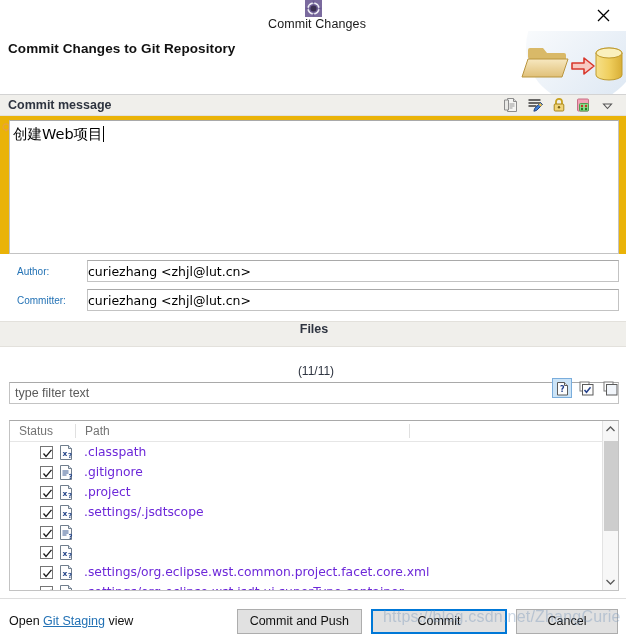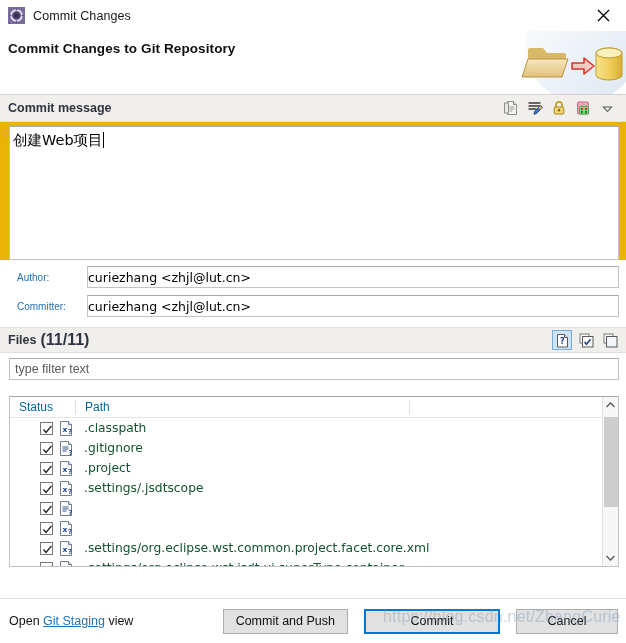--- a/index.html
+++ b/index.html
@@ -16,20 +16,21 @@
   }
 
   
   .titlebar {
     height: 31px;
     display: flex;
     align-items: center;
     padding: 0 0 0 8px;
     background: #ffffff;
     position: relative;
+    flex-direction: column;
   }
   .title-icon {
     width: 17px; height: 17px;
     margin-right: 8px;
     flex: 0 0 auto;
     display: block;
   }
   .title-text {
     font-size: 12.5px;
     color: #1a1a1a;
@@ -63,21 +64,21 @@
     letter-spacing: .1px;
   }
   .header-art {
     position: absolute;
     right: 0; top: -31px;
     width: 118px; height: 95px;
   }
 
   
   .section-bar {
-    height: 27px;
+    height: 21px;
     background: #f0efeb;
     border-bottom: 1px solid #e3e1dc;
     display: flex;
     align-items: center;
     padding: 0 6px 0 8px;
   }
   .section-bar .label {
     font-size: 12.5px;
     font-weight: bold;
     color: #2e3440;
@@ -164,51 +165,53 @@
   
   .files-bar {
     margin-top: 9px;
     height: 26px;
     background: #f0efeb;
     border-top: 1px solid #e3e1dc;
     border-bottom: 1px solid #e3e1dc;
     display: flex;
     align-items: center;
     padding: 0 6px 0 8px;
+    flex-direction: column;
   }
   .files-bar .ftitle {
     font-size: 12.5px;
     font-weight: bold;
     color: #2e3440;
   }
   .files-bar .fcount {
-    font-size: 16px;
-    font-weight: bold;
+    font-size: 12px;
+    font-weight: normal;
     color: #2e3440;
     margin-left: 4px;
+    margin-top: 28px;
   }
   .files-tools {
     margin-left: auto;
     display: flex;
     align-items: center;
     gap: 4px;
   }
   .files-tools .ftbtn {
     width: 20px; height: 20px;
     display: flex; align-items: center; justify-content: center;
     cursor: default;
     border: 1px solid transparent;
   }
   .files-tools .ftbtn.active {
     background: #cce4f7;
     border: 1px solid #7aaddc;
   }
   .files-tools .ftbtn svg { display:block; }
 
-  .filter-wrap { padding: 5px 7px 12px 9px; }
+  .filter-wrap { padding: 5px 7px 12px 9px; margin-top: 30px; }
   .filter-input {
     height: 22px;
     border: 1px solid #c3c3c3;
     border-top-color: #a9a9a9;
     background: #fff;
     display: flex;
     align-items: center;
     padding-left: 5px;
     font-size: 12.5px;
     color: #5a5a5a;
@@ -231,21 +234,21 @@
   }
   .thead {
     height: 21px;
     display: flex;
     border-bottom: 1px solid #e6e6e6;
     background: #fff;
     position: relative;
   }
   .th {
     font-size: 12px;
-    color: #0369a1;
+    color: #737373;
     display: flex;
     align-items: center;
     padding-left: 9px;
     position: relative;
   }
   .th.status { width: 66px; flex: 0 0 66px; }
   .th.path   { width: 334px; flex: 0 0 334px; }
   .th.rest   { flex: 1 1 auto; }
   .th::after {
     content: "";
@@ -273,21 +276,21 @@
   }
   .frow .chk svg { position: absolute; left: 1px; top: 1px; }
   .frow .ficon {
     width: 14px; height: 15px;
     flex: 0 0 14px;
     margin-right: 11px;
     display: block;
   }
   .frow .fpath {
     font-size: 12.3px;
-    color: #14532d;
+    color: #6d28d9;
     white-space: nowrap;
     font-family: "DejaVu Sans", sans-serif;
   }
 
   
   .vscroll {
     width: 16px;
     flex: 0 0 16px;
     background: #f7f7f7;
     border-left: 1px solid #e3e3e3;
@@ -331,21 +334,21 @@
     color: #111;
   }
   .open-view .lnk {
     color: #2372b5;
     text-decoration: underline;
   }
   .btns {
     margin-left: auto;
     display: flex;
     align-items: flex-end;
-    gap: 16px;
+    gap: 9px;
   }
   .btn {
     height: 25px;
     min-width: 102px;
     padding: 0 12px;
     border: 1px solid #adadad;
     background: #e1e1e1;
     font-size: 12.5px;
     color: #111;
     display: flex; align-items: center; justify-content: center;

